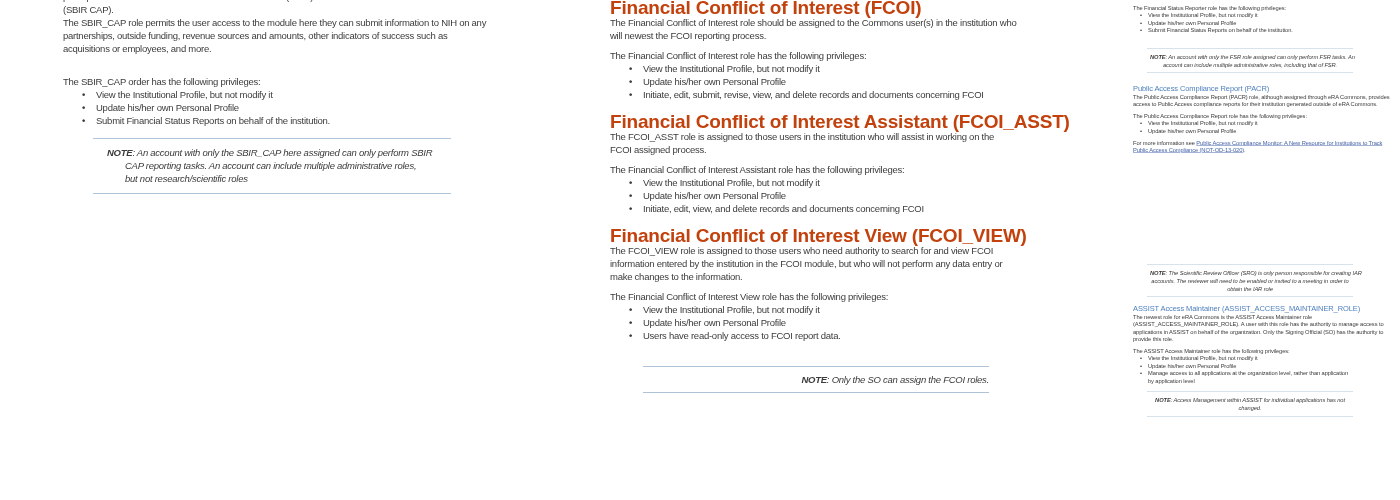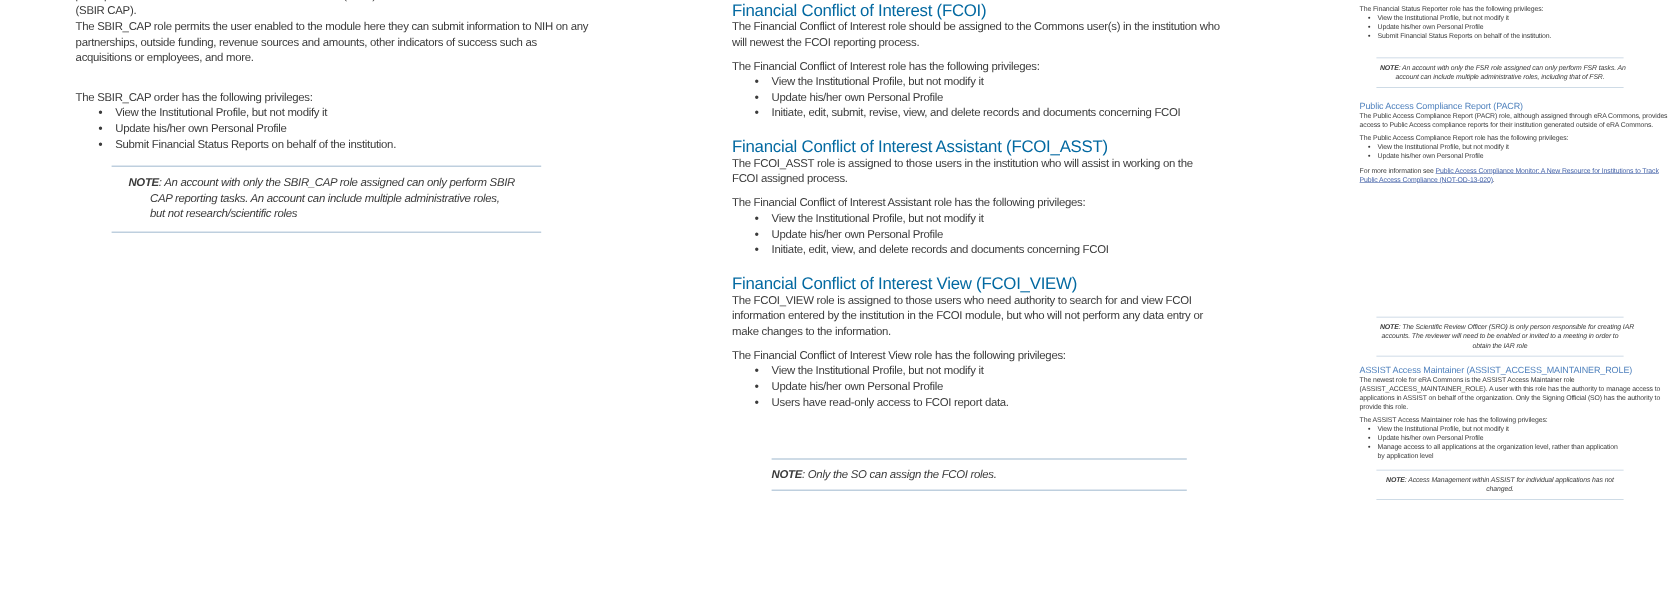--- a/index.html
+++ b/index.html
@@ -11,71 +11,71 @@
   }
   .page { position:absolute; top:0; }
   #page1 { left:63px;  width:388px; font-size:9.5px; letter-spacing:-0.25px; line-height:13px; }
   #page2 { left:610px; width:418px; font-size:9.5px; letter-spacing:-0.25px; line-height:13px; }
   #page3 { left:1133px; width:440px; font-size:11.5px; letter-spacing:-0.2px; line-height:15px;
            transform:scale(0.5); transform-origin:0 0; }
 
   .ln { white-space:nowrap; }
   .clipped { margin-top:-10px; white-space:nowrap; overflow:hidden; }
 
-  h2.doc-h { font-size:14px; line-height:16px; font-weight:normal; color:#0369a1; letter-spacing:-0.2px; white-space:nowrap; }
+  h2.doc-h { font-size:19px; line-height:16px; font-weight:bold; color:#c2410c; letter-spacing:-0.2px; white-space:nowrap; }
   #page3 h3.doc-h { font-size:15px; line-height:18px; font-weight:normal; color:#4f81bd; white-space:nowrap; }
 
   ul.privs { list-style:none; }
   ul.privs li { position:relative; padding-left:33px; white-space:nowrap; }
   ul.privs li::before { content:"\2022"; position:absolute; left:19px; top:0; font-weight:bold; }
   #page3 ul.privs li { padding-left:30px; }
   #page3 ul.privs li::before { left:14px; }
   #page3 ul.privs li.wrap { white-space:normal; }
 
   .intro { margin-top:7px; }
   #page1 .intro { margin-top:20px; }
   #page3 .intro { margin-top:8px; }
 
   .notebox { border-top:1px solid #aec4d6; border-bottom:1px solid #aec4d6; font-style:italic; }
   .nlabel { font-weight:bold; }
   #page1 .notebox { margin-top:11px; margin-left:30px; padding:7px 4px 8px 14px; }
   #page1 .notebox .hang { margin-left:18px; }
-  #page2 .notebox { margin-top:40px; margin-left:33px; margin-right:39px; text-align:left; padding:6px 0; }
+  #page2 .notebox { margin-top:24px; margin-left:33px; margin-right:39px; text-align:right; padding:6px 0; }
   #page3 .notebox { margin-left:28px; text-align:center; padding:8px 6px; line-height:16px; }
   #page3 .notebox.fsr    { margin-top:28px; }
   #page3 .notebox.sro    { margin-top:220px; }
   #page3 .notebox.assist { margin-top:14px; }
 
   .sect-gap { margin-top:13px; }
   #page3 .h-pacr   { margin-top:22px; }
   #page3 .h-assist { margin-top:14px; }
   #page3 .moreinfo { margin-top:9px; }
   a.doclink { color:#4563a8; text-decoration:underline; cursor:pointer; }
 </style>
 </head>
 <body>
 
 <div class="canvas">
 
   <section class="page" id="page1">
     <p class="clipped">participation in the Small Business Innovation Research (SBIR) Commercialization Accelerator Program</p>
     <p class="ln">(SBIR CAP).</p>
     <div>
-      <p class="ln">The SBIR_CAP role permits the user enabled to the module here they can submit information to NIH on any</p>
+      <p class="ln">The SBIR_CAP role permits the user access to the module here they can submit information to NIH on any</p>
       <p class="ln">partnerships, outside funding, revenue sources and amounts, other indicators of success such as</p>
       <p class="ln">acquisitions or employees, and more.</p>
     </div>
     <p class="intro ln">The SBIR_CAP order has the following privileges:</p>
     <ul class="privs">
       <li>View the Institutional Profile, but not modify it</li>
       <li>Update his/her own Personal Profile</li>
       <li>Submit Financial Status Reports on behalf of the institution.</li>
     </ul>
     <div class="notebox">
-      <p class="ln"><span class="nlabel">NOTE</span><span>: An account with only the SBIR_CAP role assigned can only perform SBIR</span></p>
+      <p class="ln"><span class="nlabel">NOTE</span><span>: An account with only the SBIR_CAP here assigned can only perform SBIR</span></p>
       <p class="ln hang">CAP reporting tasks. An account can include multiple administrative roles,</p>
       <p class="ln hang">but not research/scientific roles</p>
     </div>
   </section>
 
   <section class="page" id="page2">
 
     <h2 class="doc-h">Financial Conflict of Interest (FCOI)</h2>
     <div>
       <p class="ln">The Financial Conflict of Interest role should be assigned to the Commons user(s) in the institution who</p>

